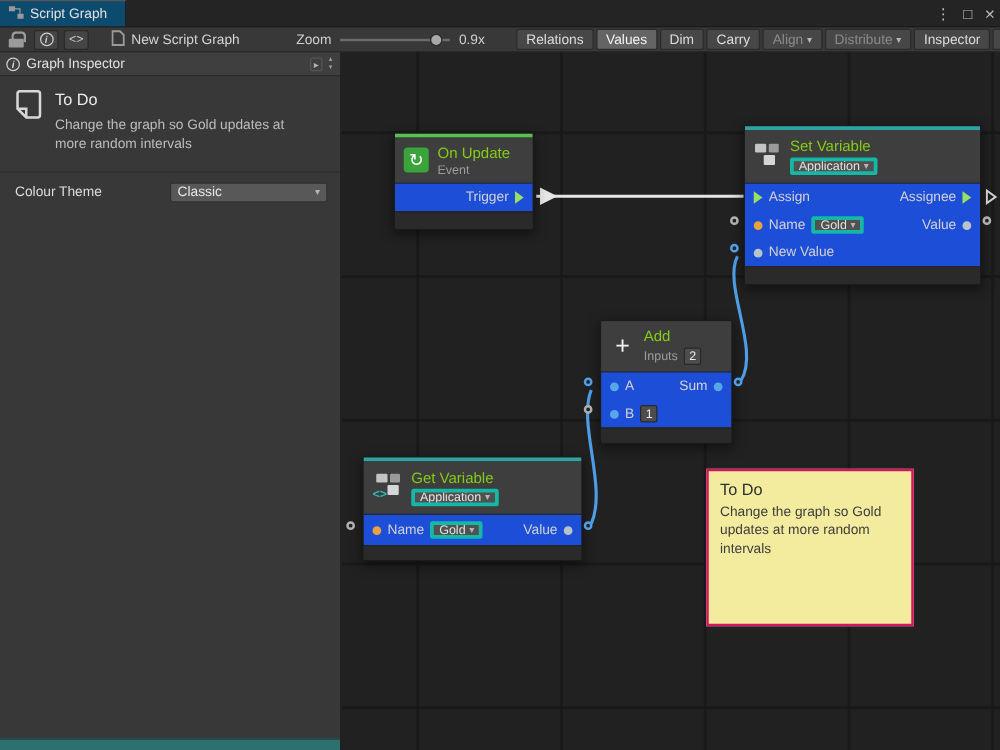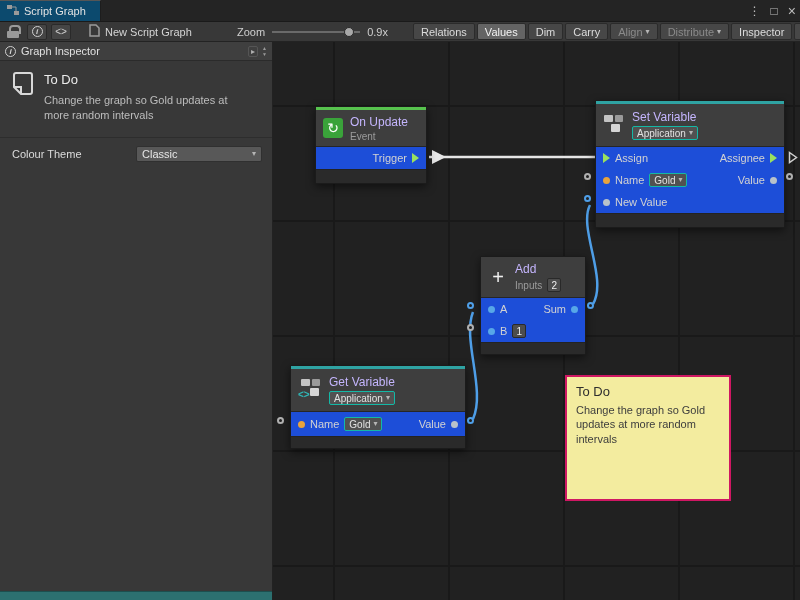--- a/index.html
+++ b/index.html
@@ -69,23 +69,23 @@
   .wires { position:absolute; left:0; top:0; }
 
   
   .node { position:absolute; background:#2f2f2f; border:1px solid #1b1b1b; border-radius:2px; box-shadow:0 3px 9px rgba(0,0,0,.5); }
   .strip { height:3px; }
   .strip.teal { background:#2fa3a3; }
   .strip.green { background:#57c24e; }
   .nhead { background:#3e3e3e; display:flex; align-items:center; gap:7px; padding:0 7px; }
   .nhead.h36 { height:36px; } .nhead.h40 { height:40px; } .nhead.h42 { height:42px; }
   .nhead-col { display:flex; flex-direction:column; justify-content:center; gap:2px; min-width:0; }
-  .ntitle { font-size:12px; color:#c4b5fd; white-space:nowrap; }
+  .ntitle { font-size:12px; color:#84cc16; white-space:nowrap; }
   .nsub { font-size:10px; color:#9c9c9c; }
-  .chip { background:#515151; border:1px solid #14b8a6; border-radius:2px; height:14px; display:inline-flex; align-items:center; gap:3px; padding:0 4px; font-size:10px; color:#e2e2e2; max-width:92px; overflow:hidden; white-space:nowrap; }
+  .chip { background:#515151; border:3px solid #14b8a6; border-radius:2px; height:14px; display:inline-flex; align-items:center; gap:3px; padding:0 4px; font-size:10px; color:#e2e2e2; max-width:92px; overflow:hidden; white-space:nowrap; }
   .chip .txt { overflow:hidden; }
   .nbody { background:#1d4ed8; border-top:1px solid #262626; }
   .prow { display:flex; align-items:center; gap:5px; padding:0 7px; }
   .prow.h22 { height:22px; } .prow.h24 { height:24px; }
   .plabel { color:#d2d2d2; font-size:11px; white-space:nowrap; }
   .spacer { flex:1; }
   .nfoot { background:#2a2a2a; border-top:1px solid #232323; }
   .nfoot.h14 { height:14px; } .nfoot.h12 { height:12px; }
   .tri { width:0; height:0; border-top:5px solid transparent; border-bottom:5px solid transparent; border-left:7px solid #9ae05f; flex-shrink:0; }
   .dot { width:7px; height:7px; border-radius:50%; flex-shrink:0; }

